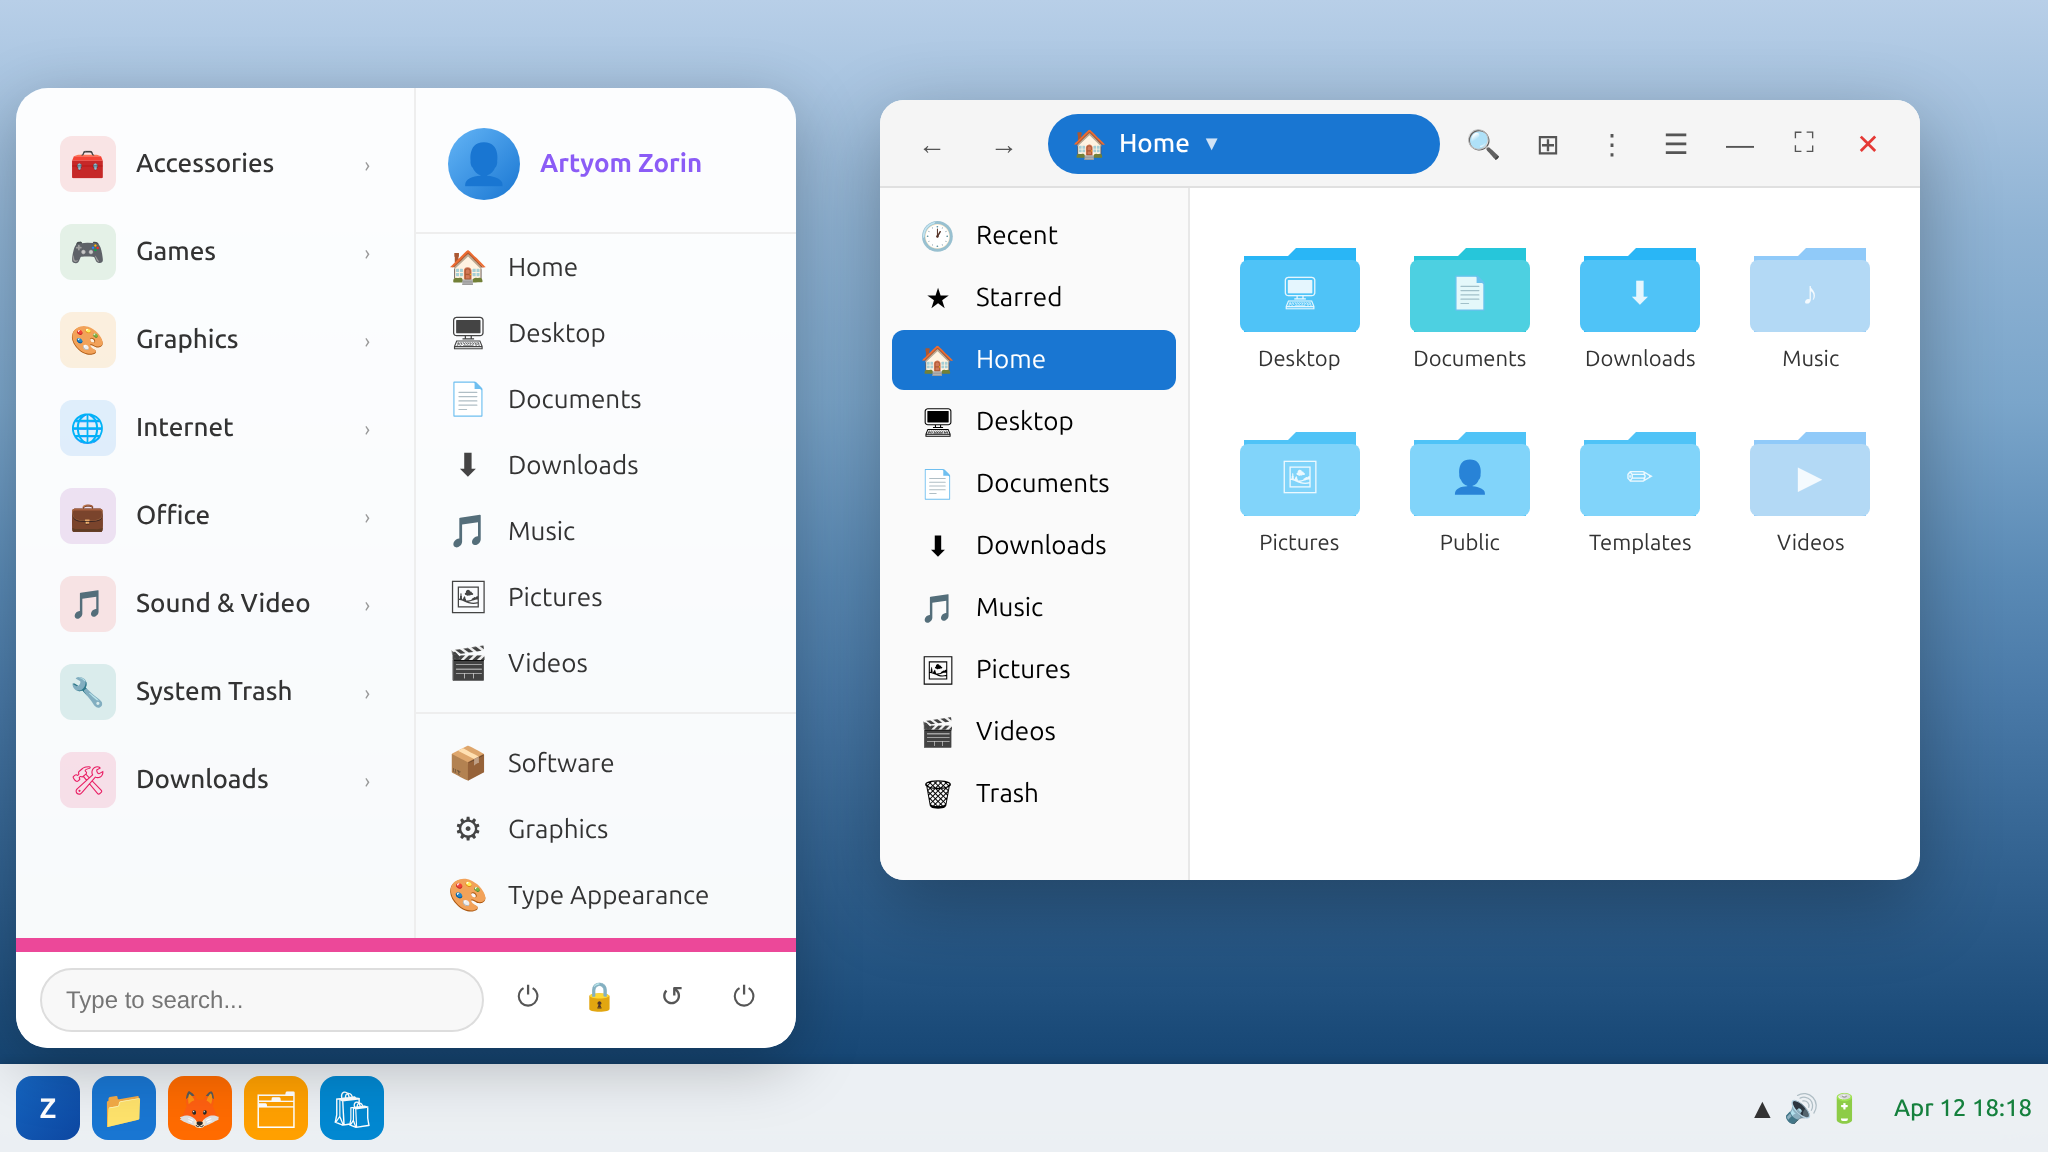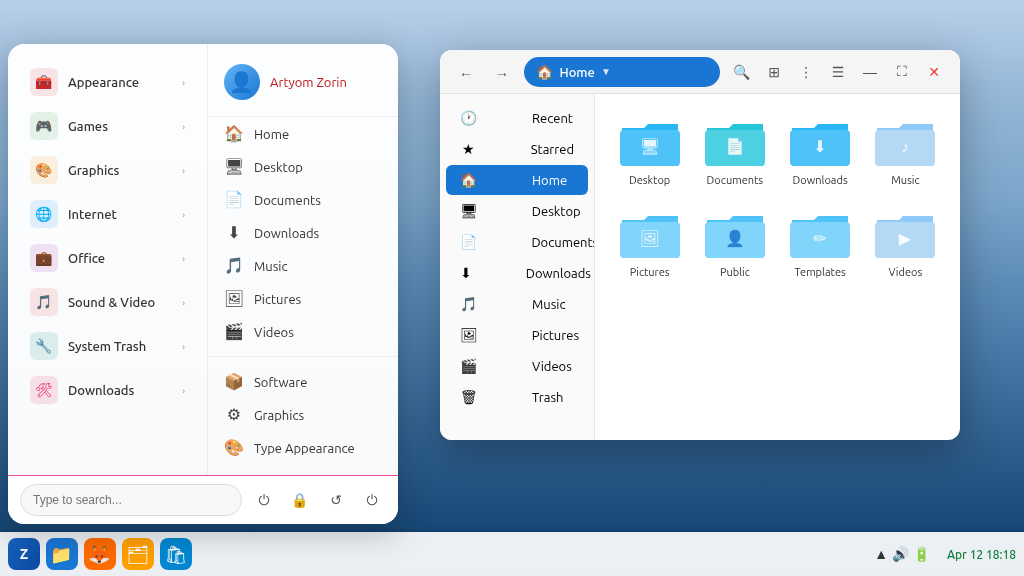--- a/index.html
+++ b/index.html
@@ -189,22 +189,22 @@
       display: flex;
       align-items: center;
       justify-content: center;
       color: white;
       font-size: 16px;
       overflow: hidden;
     }
 
     .user-name {
       font-size: 13px;
-      font-weight: 400;
-      color: #b91c1c;
+      font-weight: 700;
+      color: #8b5cf6;
     }
 
     .menu-place-item {
       display: flex;
       align-items: center;
       padding: 7px 16px;
       gap: 10px;
       cursor: pointer;
     }
 
@@ -368,21 +368,20 @@
     }
 
     .fm-sidebar-item .si-icon {
       font-size: 14px;
       width: 18px;
       text-align: center;
     }
 
     .fm-sidebar-item .si-label {
       font-size: 13px;
-      margin-left: 44px;
     }
 
     .fm-content {
       flex: 1;
       padding: 16px;
       display: grid;
       grid-template-columns: repeat(4, 1fr);
       gap: 8px;
       align-content: start;
       overflow-y: auto;
@@ -569,21 +568,21 @@
   </div>
 </div>
 
 <div class="app-menu" style="height: 480px; flex-direction: column;">
 
   <div style="display:flex; flex:1; overflow:hidden;">
     <div class="menu-categories">
 
     <div class="menu-category">
     <span class="cat-icon" style="background:#e5393520; color:#e53935;">🧰</span>
-    <span class="cat-label">Appearance</span>
+    <span class="cat-label">Accessories</span>
     <span class="arrow">›</span>
   </div>
         <div class="menu-category">
     <span class="cat-icon" style="background:#43a04720; color:#43a047;">🎮</span>
     <span class="cat-label">Games</span>
     <span class="arrow">›</span>
   </div>
         <div class="menu-category">
     <span class="cat-icon" style="background:#fb8c0020; color:#fb8c00;">🎨</span>
     <span class="cat-label">Graphics</span>
@@ -664,21 +663,21 @@
     <span class="place-label">Graphics</span>
   </div>
           <div class="menu-place-item">
     <span class="place-icon">🎨</span>
     <span class="place-label">Type Appearance</span>
   </div>
         </div>
     </div>
   </div>
 
-  <div style="padding: 8px 12px; border-top: 1px solid #ec4899; display:flex; align-items:center; gap:8px; background:white; border-radius: 0 0 16px 16px;">
+  <div style="padding: 8px 12px; border-top: 7px solid #ec4899; display:flex; gap:8px; background:white; border-radius: 0 0 16px 16px;">
     <input class="search-input-bar" type="text" placeholder="Type to search..." style="">
     <button class="footer-action-btn">⏻</button>
     <button class="footer-action-btn">🔒</button>
     <button class="footer-action-btn">↺</button>
     <button class="footer-action-btn">⏻</button>
   </div>
 </div>
 
 <div class="taskbar">
   <div class="taskbar-left">

